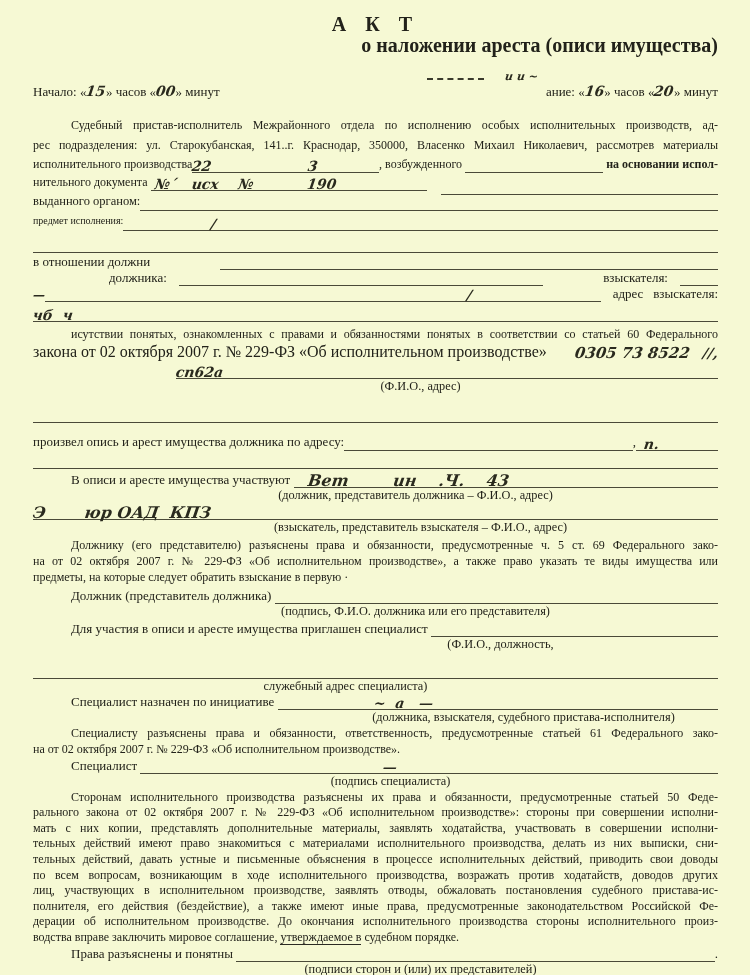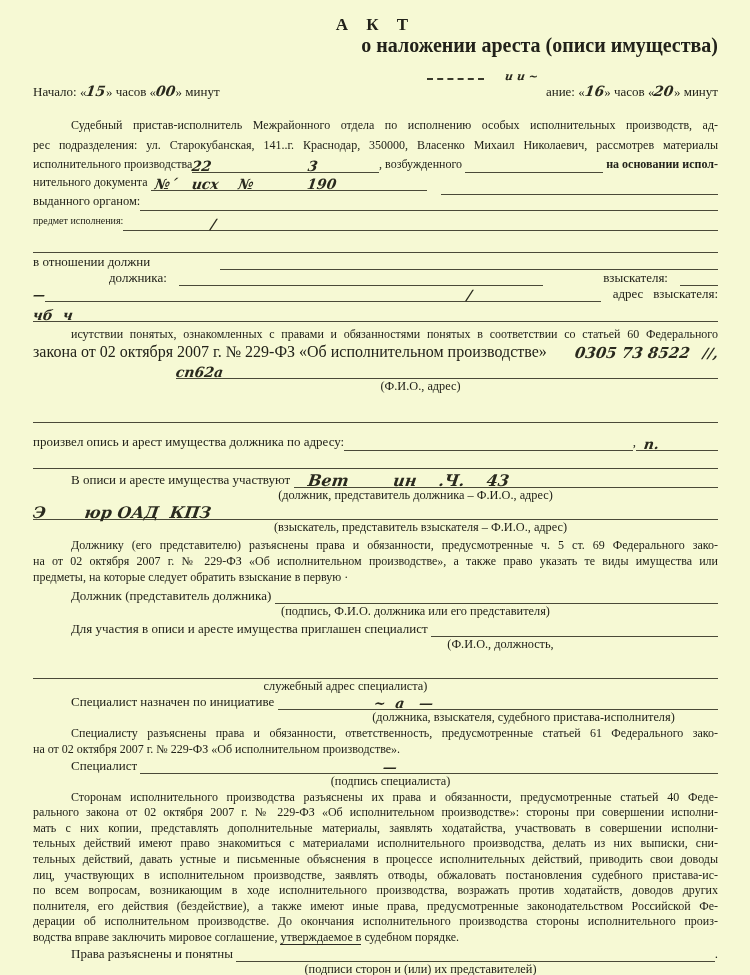--- a/index.html
+++ b/index.html
@@ -5,21 +5,21 @@
   html,body{margin:0;padding:0;}
   body{
     width:750px;height:975px;overflow:hidden;
     background:#f6f9d4;
     font-family:"Liberation Serif","DejaVu Serif",serif;
     color:#22221a;
   }
   .page{position:relative;width:750px;height:975px;}
   .content{padding:6px 32px 0 33px;}
   
-  .title-main{text-align:center;font-weight:bold;font-size:17px;letter-spacing:7px;margin-top:8px;line-height:21px;}
+  .title-main{text-align:center;font-weight:bold;font-size:20px;letter-spacing:7px;margin-top:8px;line-height:21px;}
   .title-sub{text-align:right;font-weight:bold;font-size:20px;line-height:21px;}
   
   .fline{display:flex;align-items:flex-end;font-size:13px;line-height:18px;}
   .txt{white-space:pre;}
   .blank{flex:1 1 auto;border-bottom:1.3px solid #4a4a38;height:15px;position:relative;}
   .blank.short{flex:0 0 auto;}
   .row-blank{border-bottom:1.3px solid #4a4a38;height:15px;position:relative;}
   
   .pl{font-size:12px;line-height:19.5px;text-align:justify;text-align-last:justify;white-space:normal;}
   .pl.lastline{text-align-last:left;}
@@ -196,27 +196,27 @@
     <div class="fline" style="line-height:16px;">
       <span style="flex:0 0 38px;"></span>
       <span class="txt">Специалист </span>
       <span class="blank">
         <span class="hw" style="left:42%;">—</span>
       </span>
     </div>
     <div class="cap" style="transform:translateX(15px);">(подпись специалиста)</div>
 
     <div class="tight" style="margin-top:1px;">
-      <div class="pl indent">Сторонам исполнительного производства разъяснены их права и обязанности, предусмотренные статьей 40 Феде-</div>
+      <div class="pl indent">Сторонам исполнительного производства разъяснены их права и обязанности, предусмотренные статьей 50 Феде-</div>
       <div class="pl">рального закона от 02 октября 2007 г. № 229-ФЗ «Об исполнительном производстве»: стороны при совершении исполни-</div>
       <div class="pl">мать с них копии, представлять дополнительные материалы, заявлять ходатайства, участвовать в совершении исполни-</div>
       <div class="pl">тельных действий имеют право знакомиться с материалами исполнительного производства, делать из них выписки, сни-</div>
       <div class="pl">тельных действий, давать устные и письменные объяснения в процессе исполнительных действий, приводить свои доводы</div>
+      <div class="pl">по всем вопросам, возникающим в ходе исполнительного производства, возражать против ходатайств, доводов других</div>
       <div class="pl">лиц, участвующих в исполнительном производстве, заявлять отводы, обжаловать постановления судебного пристава-ис-</div>
-      <div class="pl">по всем вопросам, возникающим в ходе исполнительного производства, возражать против ходатайств, доводов других</div>
       <div class="pl">полнителя, его действия (бездействие), а также имеют иные права, предусмотренные законодательством Российской Фе-</div>
       <div class="pl">дерации об исполнительном производстве. До окончания исполнительного производства стороны исполнительного произ-</div>
       <div class="pl lastline"><span>водства вправе заключить мировое соглашение, </span><span class="u-hand">утверждаемое в</span><span> судебном порядке.</span></div>
     </div>
 
     <div class="fline" style="margin-top:0;line-height:16px;">
       <span style="flex:0 0 38px;"></span>
       <span class="txt">Права разъяснены и понятны </span>
       <span class="blank"></span>
       <span class="txt">.</span>

